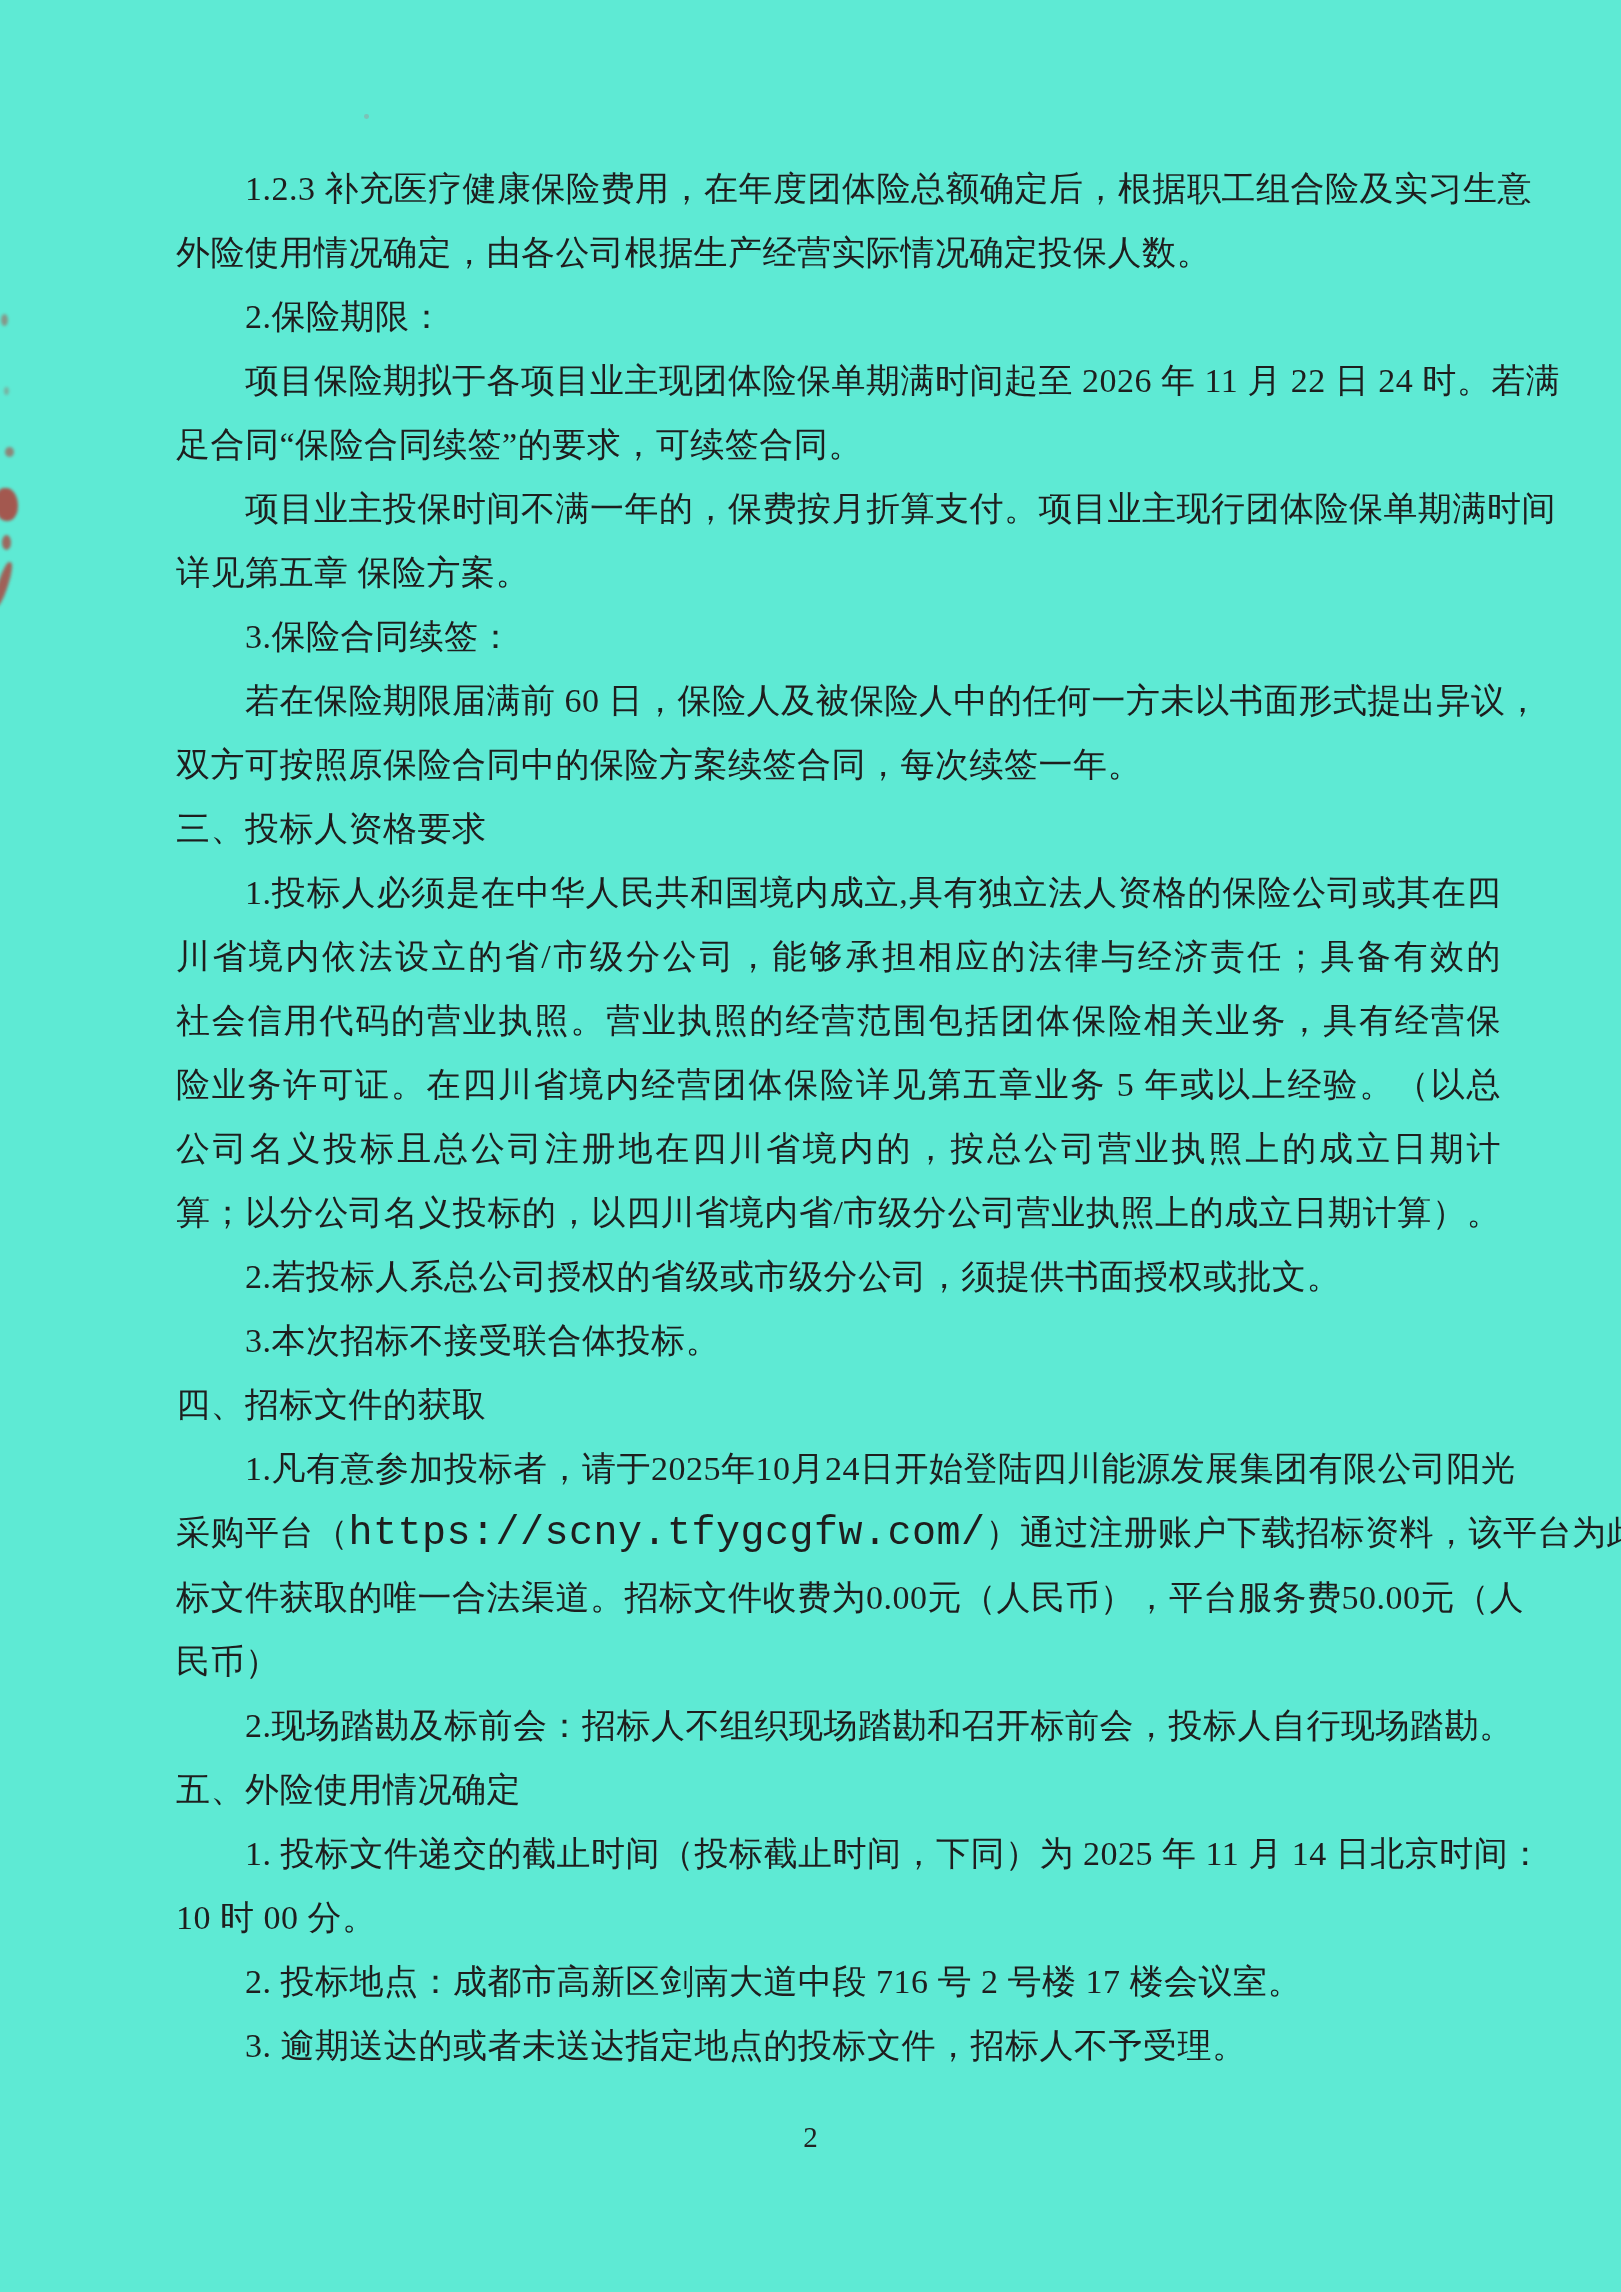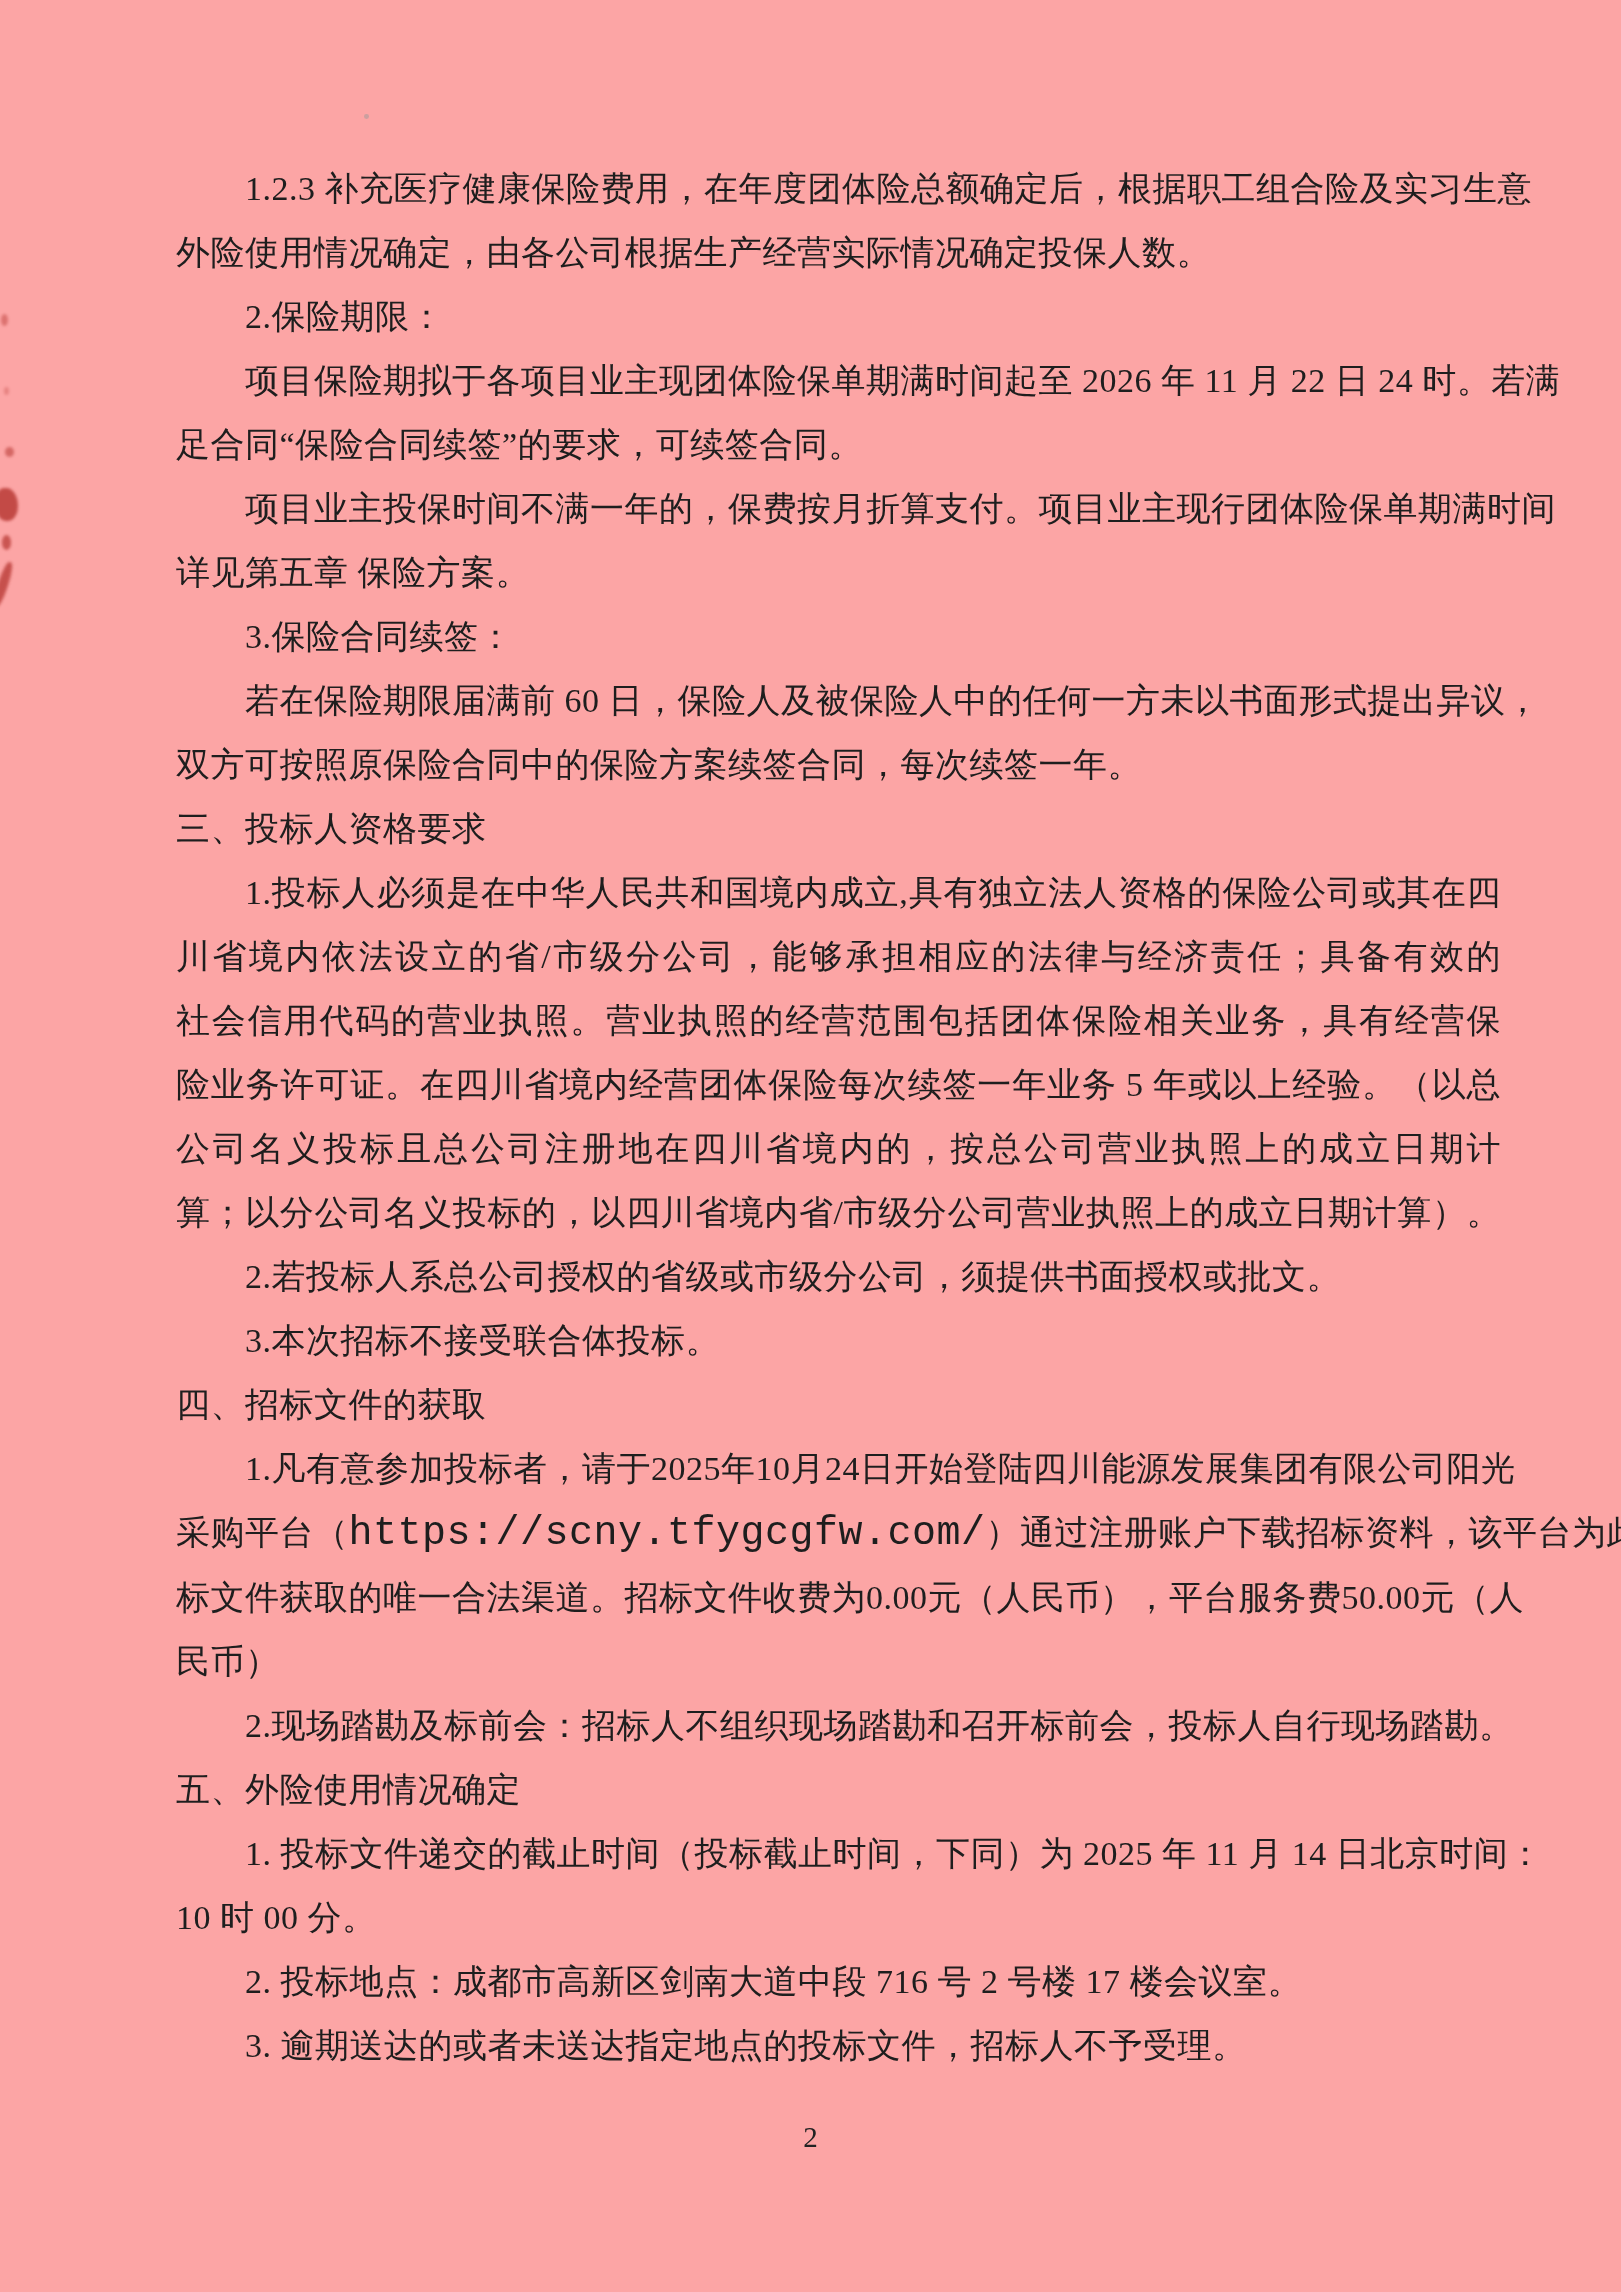--- a/index.html
+++ b/index.html
@@ -5,21 +5,21 @@
   html, body {
     margin: 0;
     padding: 0;
     background: #e8e8e8;
   }
   .page {
     position: relative;
     width: 1621px;
     height: 2293px;
     margin: 0 auto;
-    background: #fca5a5;
+    background: #5eead4;
     overflow: hidden;
     font-family: "Liberation Serif", "DejaVu Serif", serif;
     color: #1e1e1e;
   }
   .body-text {
     position: absolute;
     left: 176px;
     top: 157px;
     width: 1325px;
   }
@@ -93,21 +93,21 @@
       <p class="line"><span>足合同“保险合同续签”的要求，可续签合同。</span></p>
       <p class="line indent fill"><span>项目业主投保时间不满一年的，保费按月折算支付。项目业主现行团体险保单期满时间</span></p>
       <p class="line"><span>详见第五章 保险方案。</span></p>
       <p class="line indent"><span>3.保险合同续签：</span></p>
       <p class="line indent fill"><span>若在保险期限届满前 60 日，保险人及被保险人中的任何一方未以书面形式提出异议，</span></p>
       <p class="line"><span>双方可按照原保险合同中的保险方案续签合同，每次续签一年。</span></p>
       <p class="line"><span>三、投标人资格要求</span></p>
       <p class="line indent fill"><span>1.投标人必须是在中华人民共和国境内成立,</span><span class="u">具有独立法人资格的保险公司或其在四</span></p>
       <p class="line fill"><span class="u">川省境内依法设立的省/市级分公司，能够承担相应的法律与经济责任；具备有效的</span></p>
       <p class="line fill"><span class="u">社会信用代码的营业执照。营业执照的经营范围包括团体保险相关业务，具有经营保</span></p>
-      <p class="line fill"><span class="u">险业务许可证。在四川省境内经营团体保险</span><span>每次续签一年</span><span class="u">业务 5 年或以上经验。（以总</span></p>
+      <p class="line fill"><span class="u">险业务许可证。在四川省境内经营团体保险</span><span>详见第五章</span><span class="u">业务 5 年或以上经验。（以总</span></p>
       <p class="line fill"><span class="u">公司名义投标且总公司注册地在四川省境内的，按总公司营业执照上的成立日期计</span></p>
       <p class="line fill"><span class="u">算；以分公司名义投标的，以四川省境内省/市级分公司营业执照上的成立日期计算）。</span></p>
       <p class="line indent"><span>2.若投标人系总公司授权的省级或市级分公司，须提供书面授权或批文。</span></p>
       <p class="line indent"><span>3.本次招标不接受联合体投标。</span></p>
       <p class="line"><span>四、招标文件的获取</span></p>
       <p class="line indent fill"><span>1.凡有意参加投标者，请于2025年10月24日开始登陆四川能源发展集团有限公司阳光</span></p>
       <p class="line fill"><span>采购平台（</span><span class="mono">https://scny.tfygcgfw.com/</span><span>）通过注册账户下载招标资料，该平台为此项目招</span></p>
       <p class="line fill"><span>标文件获取的唯一合法渠道。招标文件收费为0.00元（人民币），平台服务费50.00元（人</span></p>
       <p class="line"><span>民币）</span></p>
       <p class="line indent fill"><span>2.现场踏勘及标前会：招标人不组织现场踏勘和召开标前会，投标人自行现场踏勘。</span></p>

